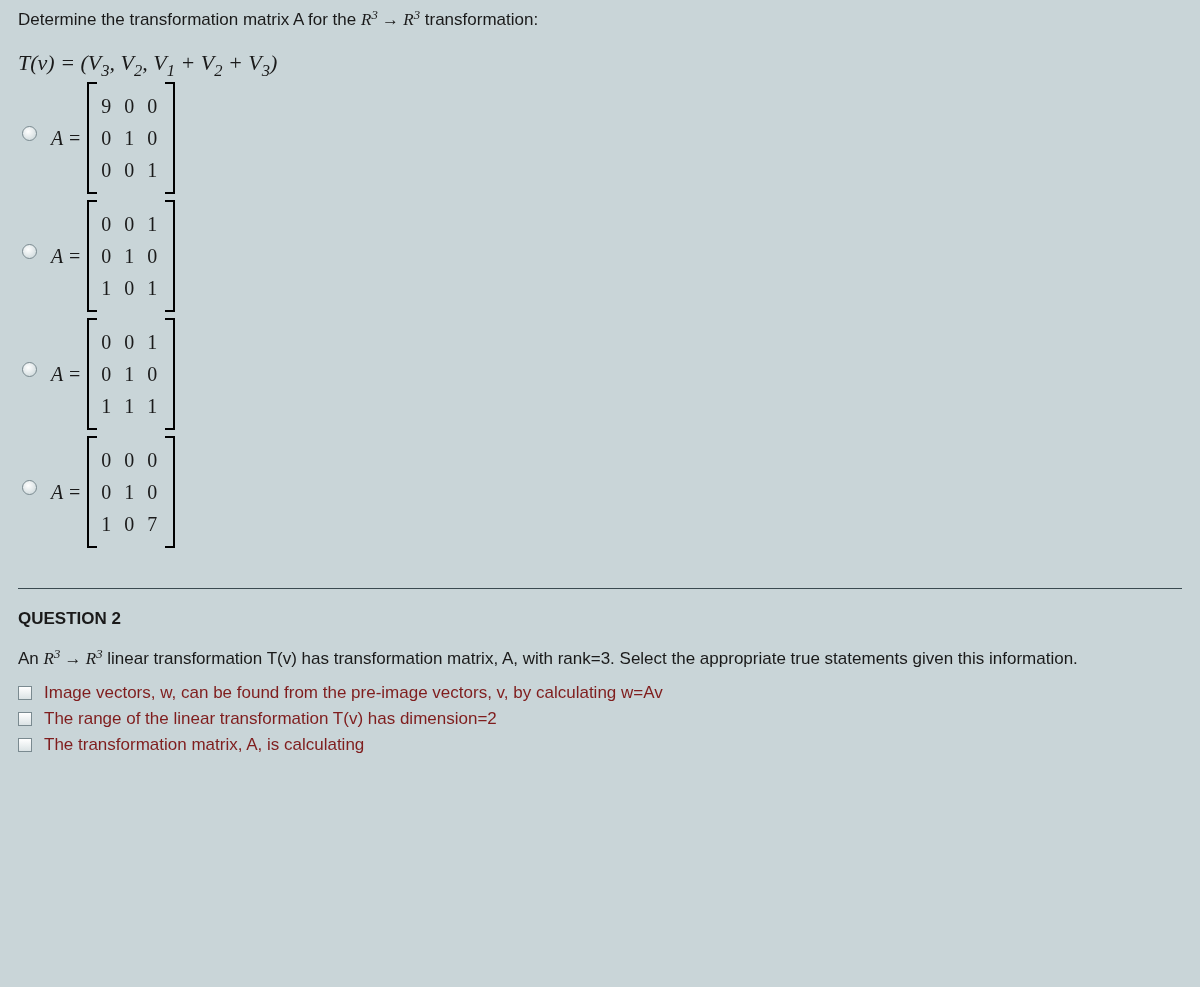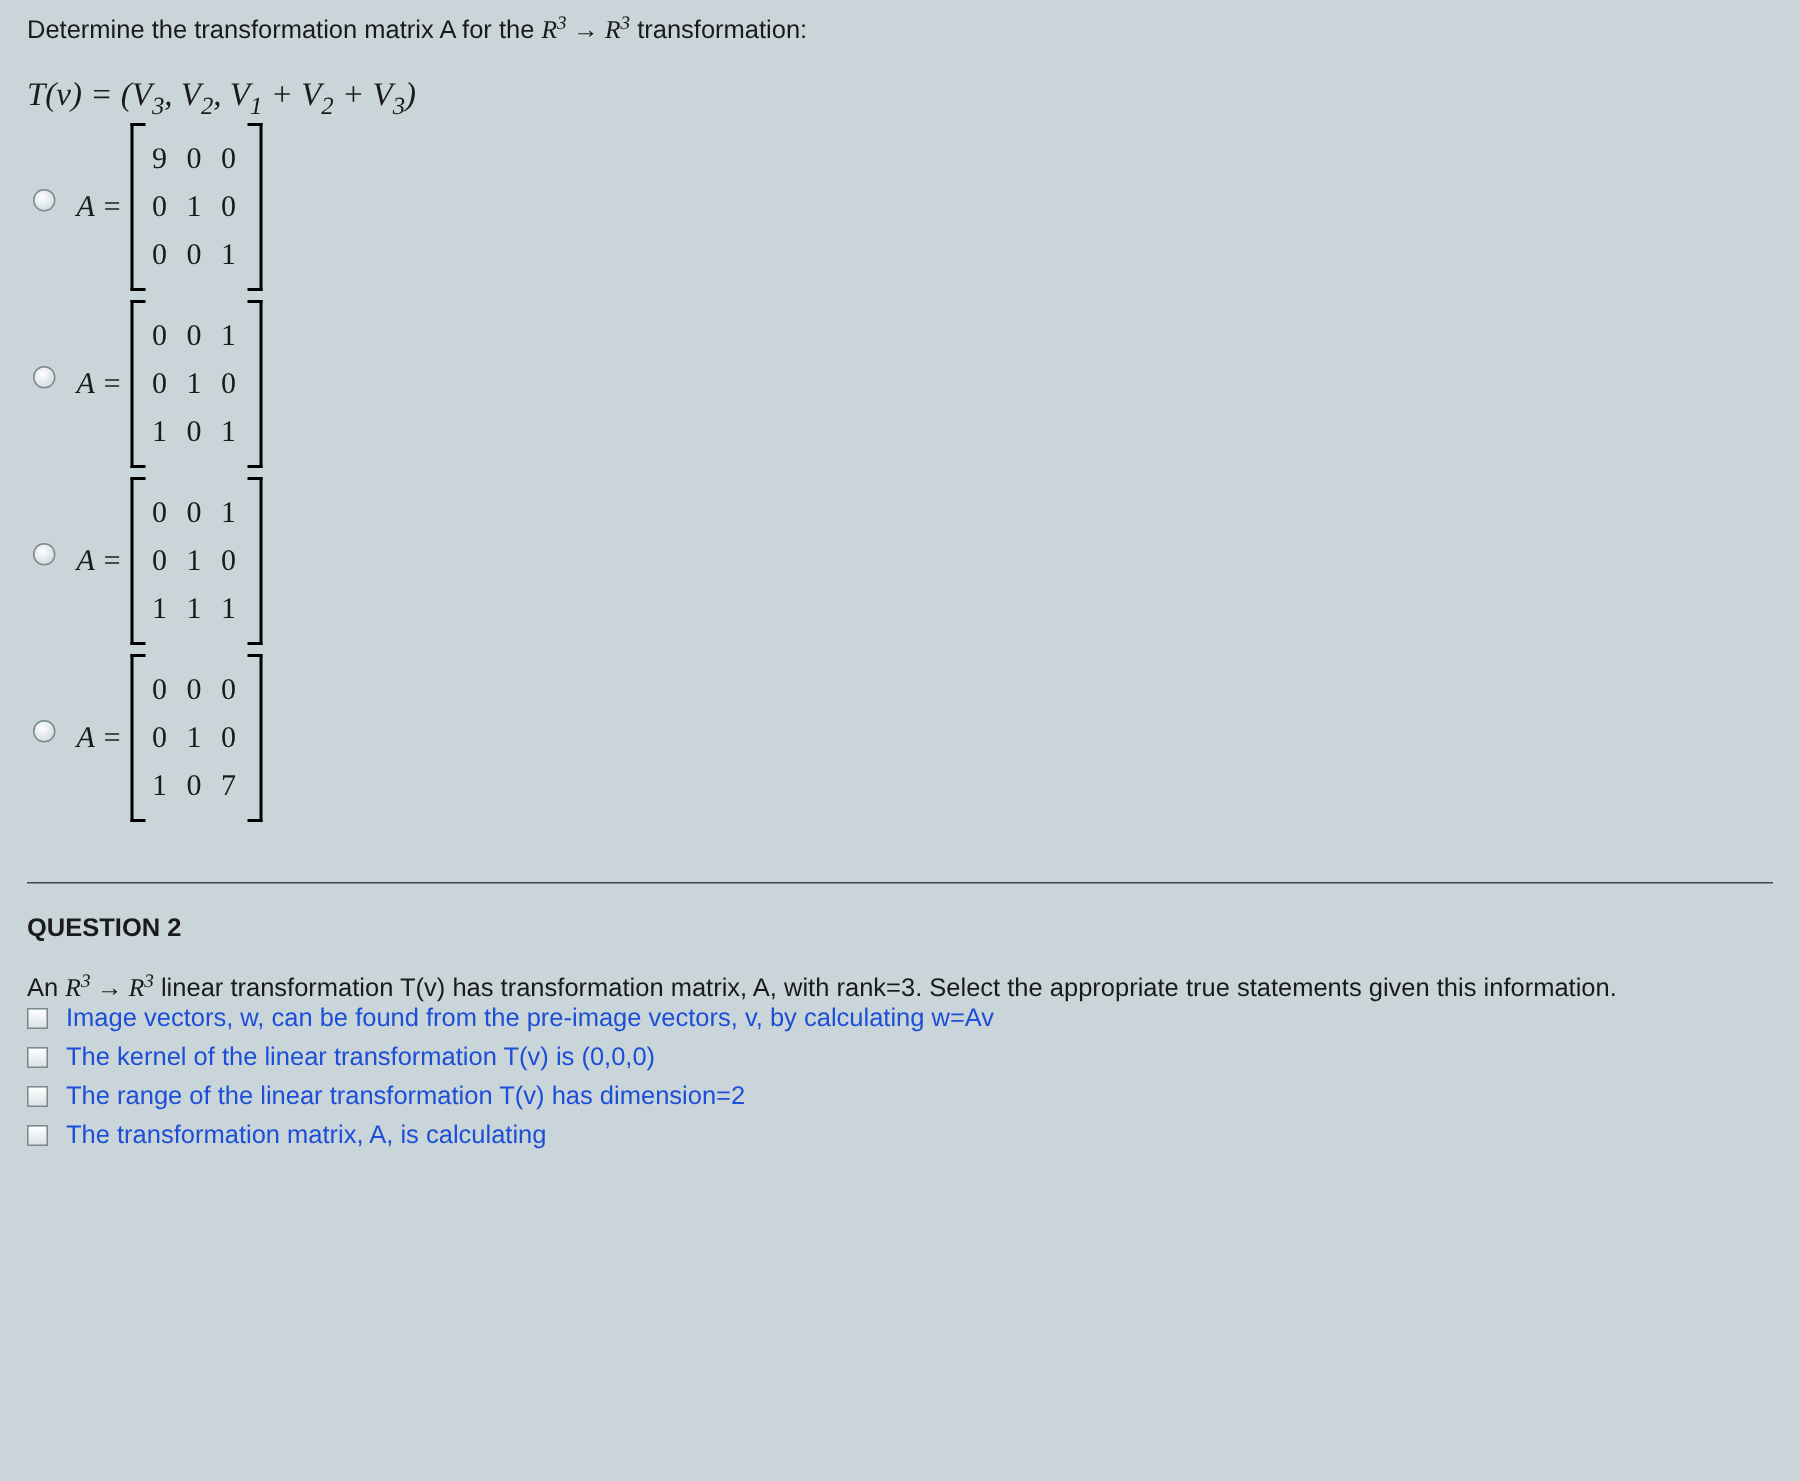--- a/index.html
+++ b/index.html
@@ -80,28 +80,28 @@
   hr.divider {
     border: none;
     border-top: 1px solid #3a4a50;
     margin: 40px 0 20px 0;
   }
   .q-title {
     font-weight: bold;
     font-size: 17px;
     margin-bottom: 20px;
   }
-  .q2-prompt { font-size: 17px; }
+  .q2-prompt { font-size: 17px; margin-bottom: 14px; }
   .check-row {
     display: flex;
     align-items: center;
     gap: 12px;
     font-size: 17px;
     margin-bottom: 6px;
-    color: #1d4ed8;
+    color: #7f1d1d;
   }
 </style>
 </head>
 <body>
 
 <div class="question-block">
   <div class="prompt">
     <span>Determine the transformation matrix A for the </span>
     <span class="math-italic">R<span class="sup">3</span> → R<span class="sup">3</span></span>
     <span> transformation:</span>
@@ -173,23 +173,19 @@
     <span class="math-italic">R<span class="sup">3</span> → R<span class="sup">3</span></span>
     <span> linear transformation T(v) has transformation matrix, A, with rank=3. Select the appropriate true statements given this information.</span>
   </div>
 
   <div class="check-row">
     <div class="checkbox"></div>
     <span>Image vectors, w, can be found from the pre-image vectors, v, by calculating w=Av</span>
   </div>
   <div class="check-row">
     <div class="checkbox"></div>
-    <span>The kernel of the linear transformation T(v) is (0,0,0)</span>
-  </div>
-  <div class="check-row">
-    <div class="checkbox"></div>
     <span>The range of the linear transformation T(v) has dimension=2</span>
   </div>
   <div class="check-row">
     <div class="checkbox"></div>
     <span>The transformation matrix, A, is calculating</span>
   </div>
 </div>
 
 </body></html>

